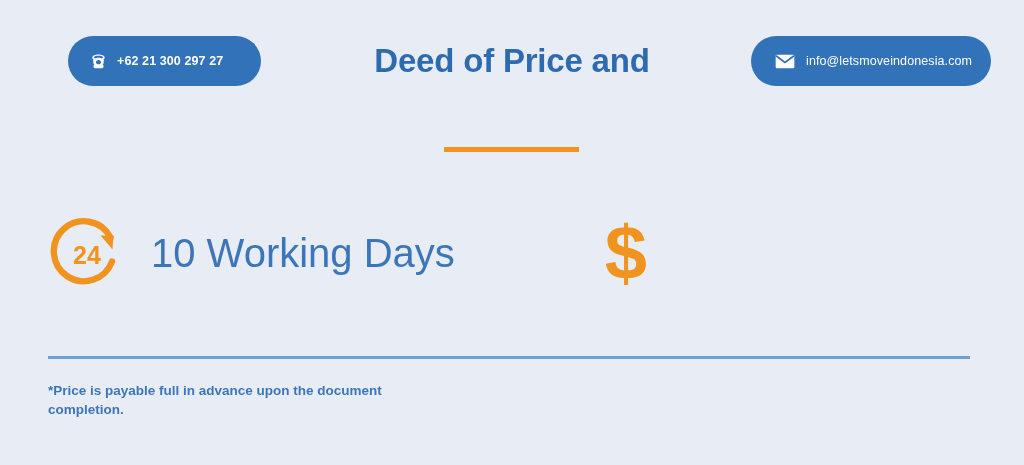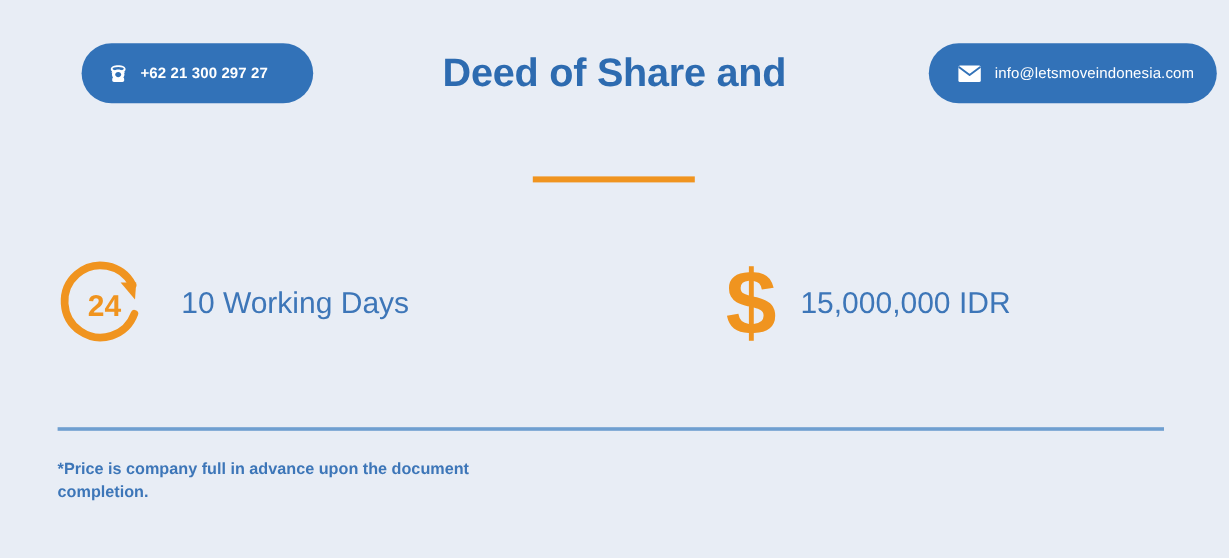--- a/index.html
+++ b/index.html
@@ -33,21 +33,21 @@
   }
   .badge-phone {
     left: 68px;
     top: 36px;
     width: 193px;
     height: 50px;
     padding: 0 20px;
     gap: 9px;
   }
   .badge-email {
-    left: 774px;
+    left: 751px;
     top: 36px;
     width: 240px;
     height: 50px;
     padding: 0 24px;
     gap: 11px;
   }
   .badge-text {
     font-size: 12.5px;
     font-weight: 700;
     letter-spacing: 0.1px;
@@ -111,21 +111,21 @@
     top: 212px;
     gap: 21px;
   }
   .feature-price {
     left: 597px;
     top: 212px;
     gap: 12px;
   }
   .feature-value {
     color: #3d76b8;
-    font-size: 25px;
+    font-size: 40px;
     font-weight: 400;
     line-height: 1;
     white-space: nowrap;
   }
   .icon-24 {
     width: 82px;
     height: 82px;
     flex: none;
     display: block;
   }
@@ -194,39 +194,38 @@
     <span class="icon-mail">
       <svg viewBox="0 0 24 18" width="20" height="15" aria-hidden="true">
         <rect x="0.8" y="0.8" width="22.4" height="16.4" rx="1.6" fill="#ffffff"></rect>
         <path d="M1.6 2.4 L12 10.2 L22.4 2.4" fill="none" stroke="#3272b8" stroke-width="1.9" stroke-linejoin="round" stroke-linecap="round"></path>
       </svg>
     </span>
     <span class="badge-text">info@letsmoveindonesia.com</span>
   </div>
 
   <div class="title-block">
-    <div class="title">Deed of Share and</div>
+    <div class="title">Deed of Price and</div>
   </div>
   <div class="title-rule"></div>
 
   <div class="feature feature-duration">
     <span class="icon-24">
       <svg viewBox="0 0 82 82" width="82" height="82" aria-hidden="true">
         <path d="M62.5 25.5 A30 30 0 1 0 64 49.5" fill="none" stroke="#f0941f" stroke-width="6.4" stroke-linecap="round"></path>
         <path d="M52.5 23.5 L65.5 23.5 L64.5 37.5 Z" fill="#f0941f"></path>
         <text x="39" y="51.5" text-anchor="middle" font-family="Liberation Sans, sans-serif" font-size="25" font-weight="700" fill="#f0941f">24</text>
       </svg>
     </span>
     <span class="feature-value">10 Working Days</span>
   </div>
 
   <div class="feature feature-price">
     <span class="icon-dollar">$</span>
-    <span class="feature-value">15,000,000 IDR</span>
   </div>
 
   <div class="divider"></div>
 
   <div class="footnotes">
-    <div class="footnote footnote-price">*Price is company full in advance upon the document completion.</div>
+    <div class="footnote footnote-price">*Price is payable full in advance upon the document completion.</div>
   </div>
 
 </div>
 
 </body></html>

